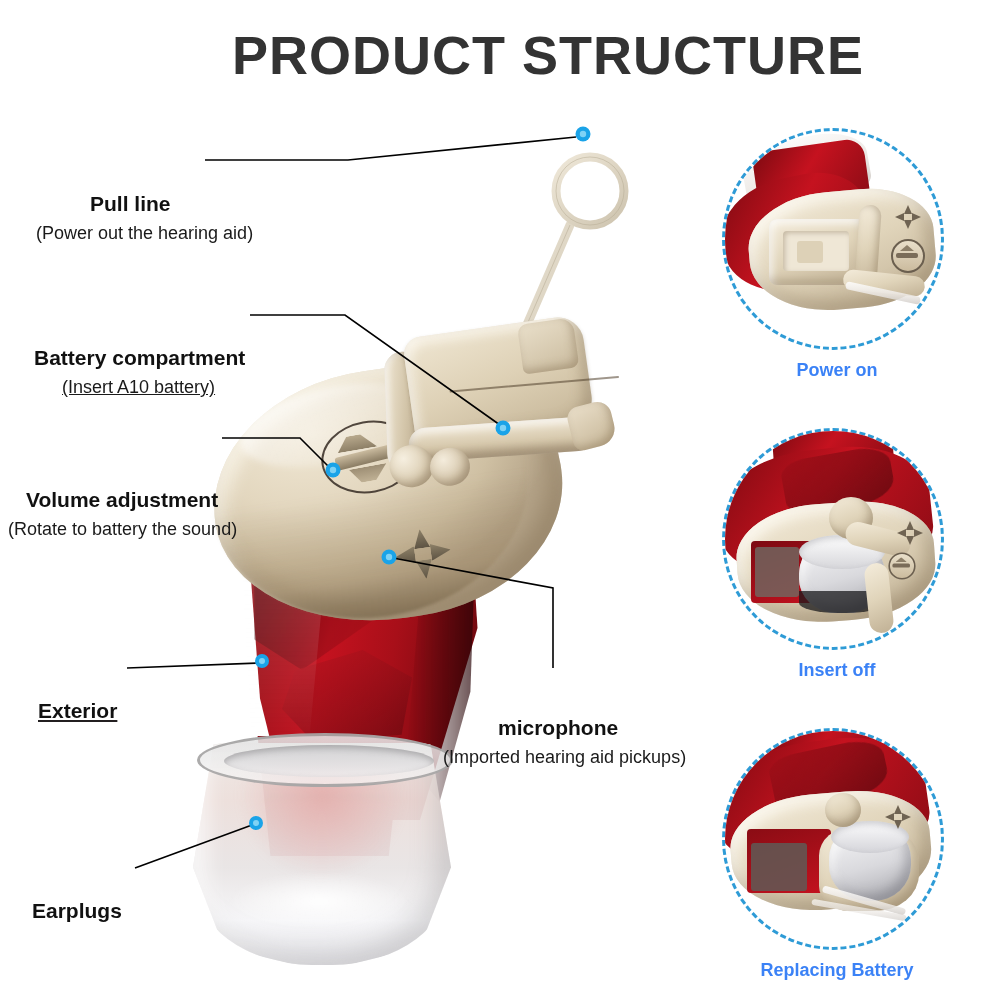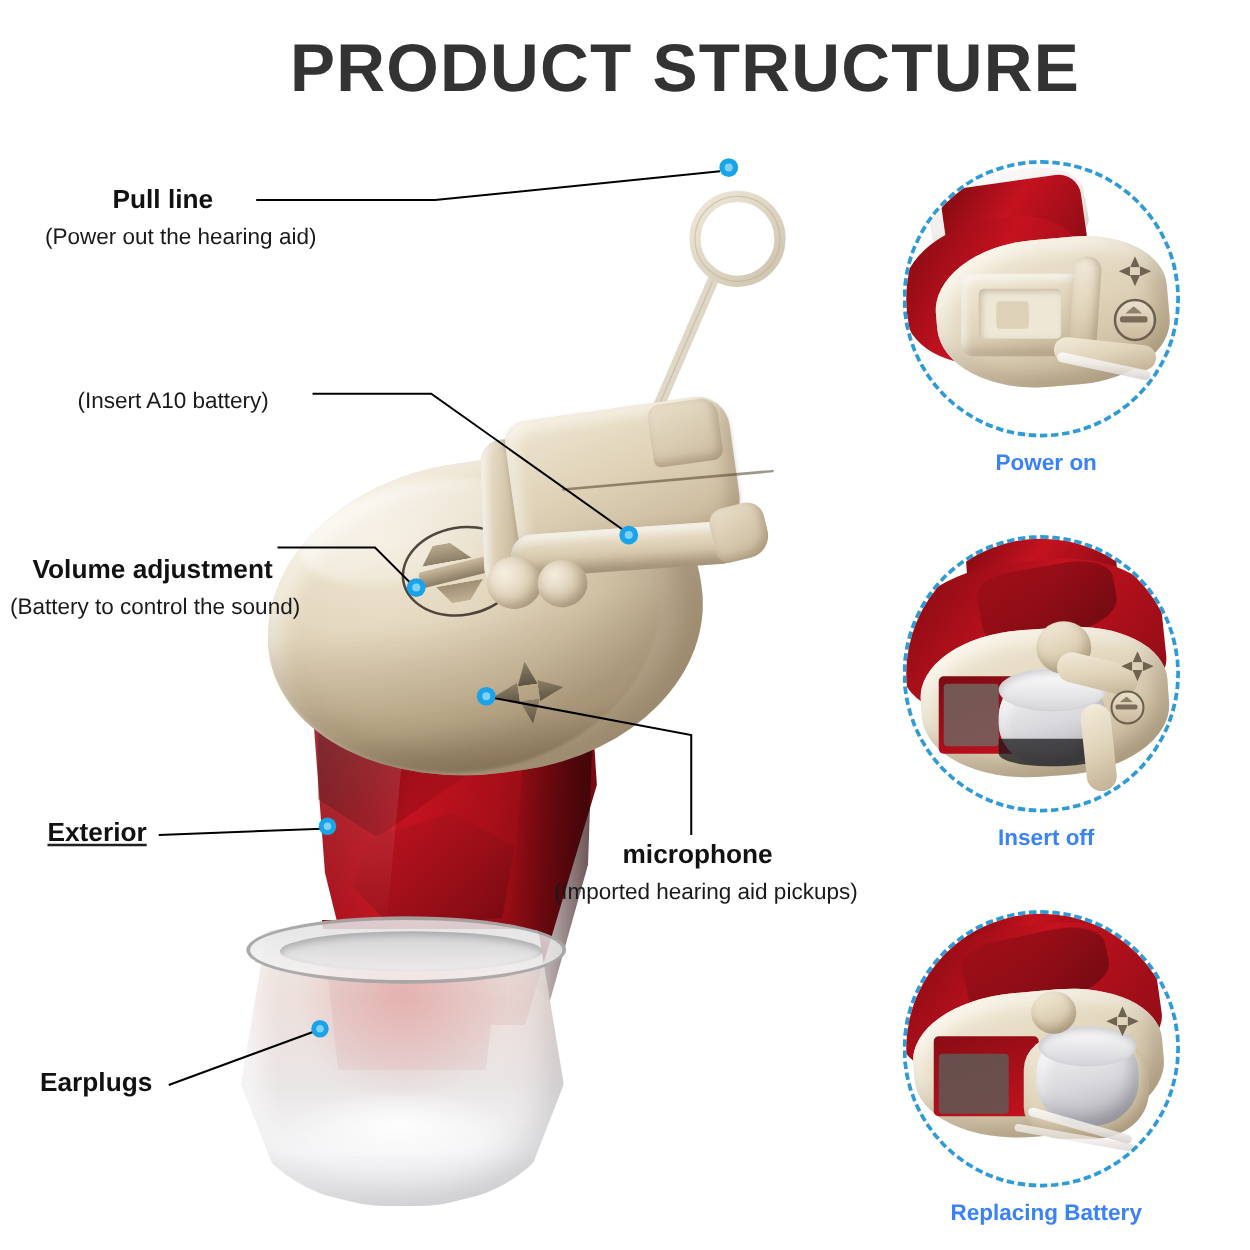--- a/index.html
+++ b/index.html
@@ -6,21 +6,21 @@
   body{width:1000px;height:1000px;position:relative;overflow:hidden;
        font-family:"Liberation Sans","DejaVu Sans",sans-serif;color:#231f20;}
 
   .stage{position:absolute;inset:0;}
 
   
   .title{position:absolute;left:0;top:24px;width:1000px;text-align:center;
          font-size:54px;font-weight:700;letter-spacing:1px;color:#333333;margin-left:48px;}
 
   
-  .callout{position:absolute;}
+  .callout{position:absolute;margin-top:44px;}
   .callout .lbl{font-size:21px;font-weight:700;color:#111111;white-space:nowrap;line-height:1.1;}
   .callout .sub{font-size:18px;font-weight:400;color:#1a1a1a;white-space:nowrap;line-height:1.1;margin-top:9px;}
 
   
   .overlay{position:absolute;left:0;top:0;width:1000px;height:1000px;pointer-events:none;}
 
   
   .device{position:absolute;left:175px;top:105px;width:470px;height:860px;}
 
   
@@ -260,26 +260,27 @@
       <circle cx="389" cy="557" r="3.2" fill="#7fd2f5"></circle>
     </g>
   </svg>
 
   <div class="callout" style="left:36px;top:148px;">
     <div class="lbl" style="margin-left:54px;">Pull line</div>
     <div class="sub">(Power out the hearing aid)</div>
   </div>
 
   <div class="callout" style="left:34px;top:302px;">
-    <div class="sub" style="margin-left:28px;">(Insert A10 battery)</div>
+    <div class="lbl">Battery compartment</div>
+    <div class="sub" style="margin-left:28px;text-decoration:underline;">(Insert A10 battery)</div>
   </div>
 
   <div class="callout" style="left:8px;top:444px;">
     <div class="lbl" style="margin-left:18px;">Volume adjustment</div>
-    <div class="sub">(Battery to control the sound)</div>
+    <div class="sub">(Rotate to battery the sound)</div>
   </div>
 
   <div class="callout" style="left:38px;top:655px;text-decoration:underline;">
     <div class="lbl">Exterior</div>
   </div>
 
   <div class="callout" style="left:32px;top:855px;">
     <div class="lbl">Earplugs</div>
   </div>
 

